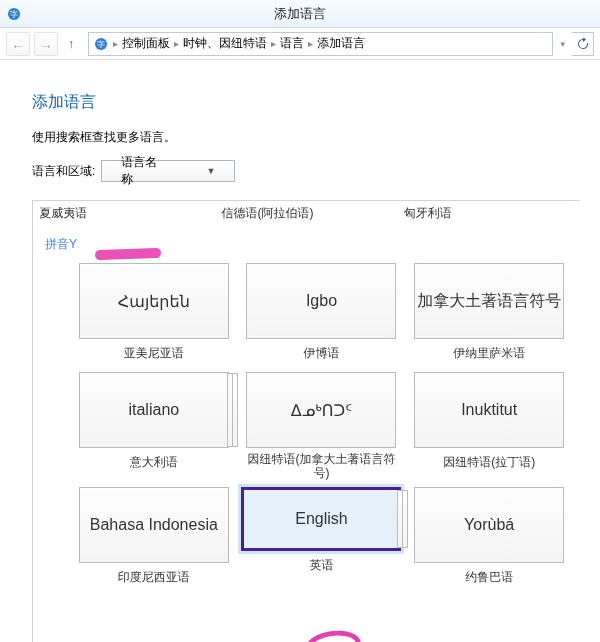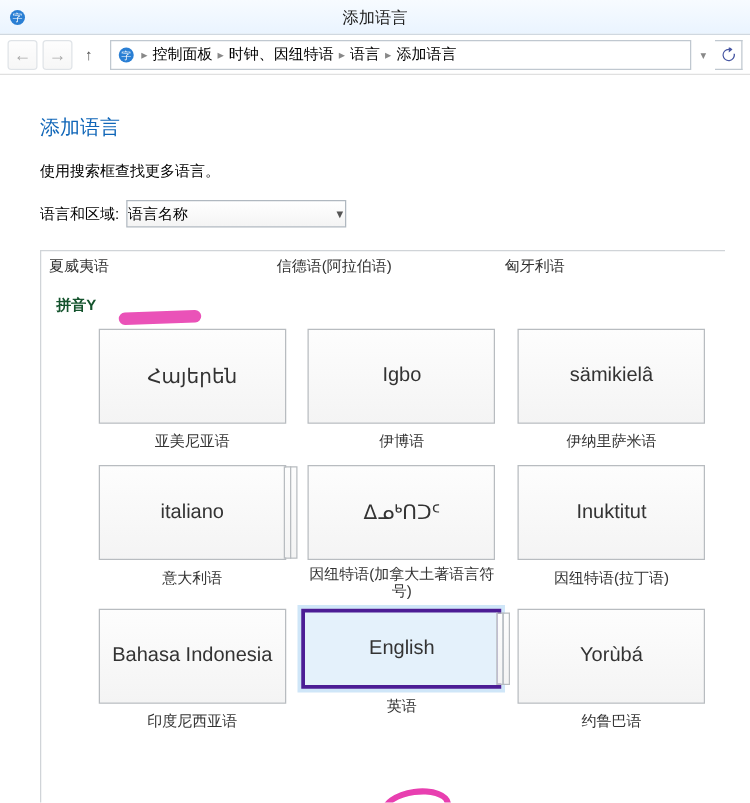--- a/index.html
+++ b/index.html
@@ -76,25 +76,25 @@
   }
   h1 {
     font-size: 16px;
     font-weight: normal;
     color: #1066b8;
     margin: 0 0 16px 0;
   }
   .subtitle { margin: 0 0 14px 0; }
   .grouprow { display:flex; align-items:center; gap:6px; margin-bottom:18px; }
   .select {
-    width: 176px; height: 22px;
+    width: 134px; height: 22px;
     border: 1px solid #b0b8c0;
     background: linear-gradient(#fff,#f4f4f4);
     display:flex; align-items:center; justify-content:space-between;
-    padding: 0 0;
+    padding: 0 19px;
     gap: 46px;
   }
   .select-arrow { font-size: 9px; color:#555; }
   .list-area {
     border: 1px solid #d0d4d8;
     border-right: none;
     height: 460px;
     overflow: hidden;
     background: #fff;
     position: relative;
@@ -102,24 +102,23 @@
   .toprow-partial {
     display:flex;
     justify-content: space-around;
     padding-top: 0px;
   }
   .toprow-partial .caption {
     width: 170px;
     padding: 4px 0 8px 0;
   }
   .group-header {
-    color: #14532d;
+    color: #3b82f6;
     font-size: 12px;
     padding: 6px 0 2px 12px;
-    font-weight: bold;
   }
   .marker1 {
     position:absolute;
     left: 62px; top: 48px;
     width: 66px; height: 10px; border-radius: 6px;
     background: #e83fb0;
     opacity: .9;
     transform: rotate(-2deg);
   }
   .grid {
@@ -249,21 +248,21 @@
         <div class="caption">亚美尼亚语</div>
       </div>
       <div class="cell">
         <div class="tile">
             <span>Igbo</span>
           </div>
         <div class="caption">伊博语</div>
       </div>
       <div class="cell">
         <div class="tile">
-            <span>sämikielâ</span>
+            <span>加拿大土著语言符号</span>
           </div>
         <div class="caption">伊纳里萨米语</div>
       </div>
 
       <div class="cell">
         <div class="tile stack">
             <span>italiano</span>
           </div>
         <div class="caption">意大利语</div>
       </div>

